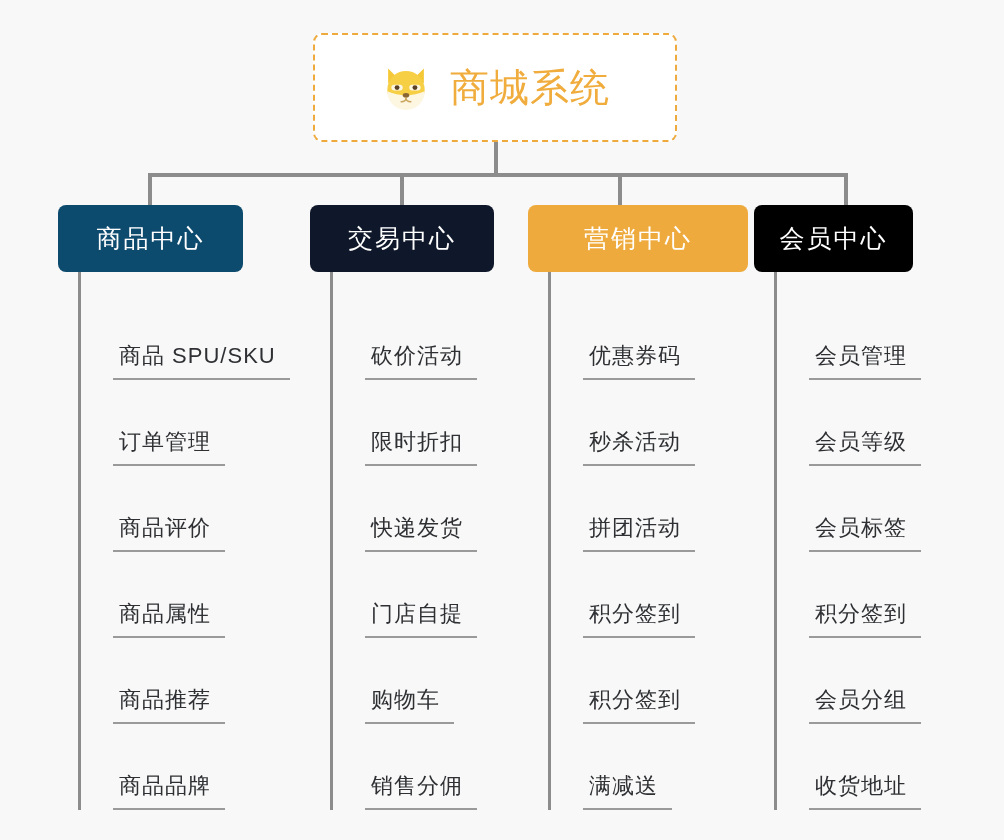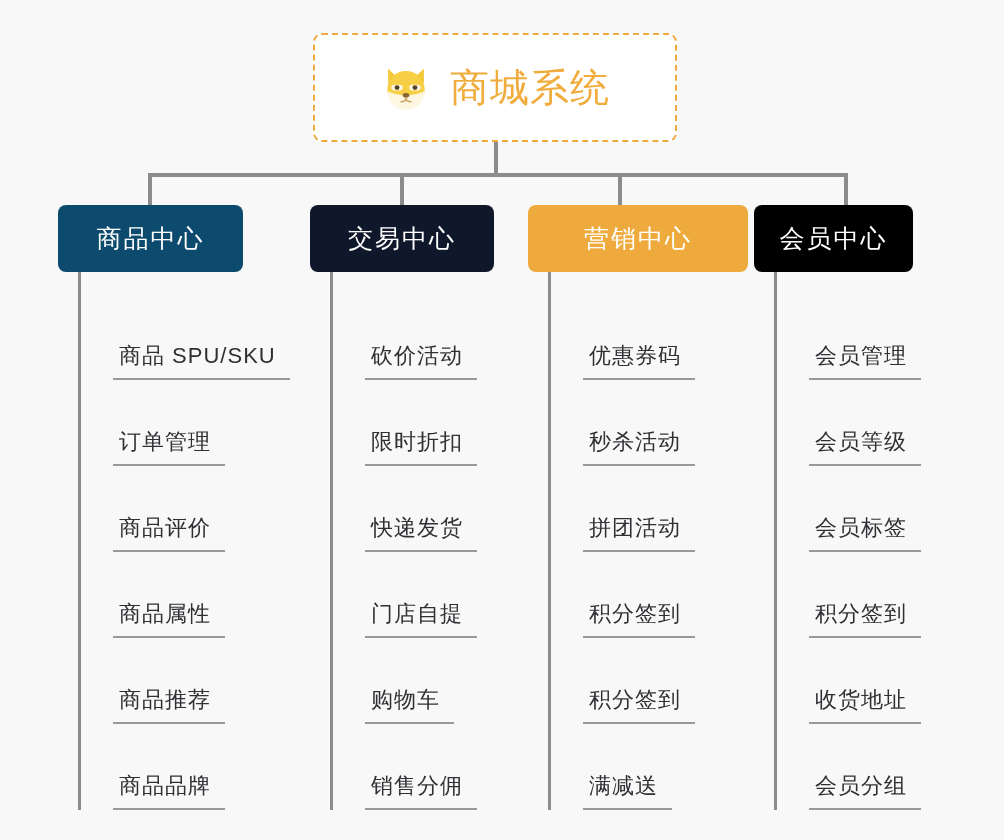--- a/index.html
+++ b/index.html
@@ -244,21 +244,21 @@
       <div class="leaf-item">
           <span class="leaf-label">会员等级</span>
         </div>
       <div class="leaf-item">
           <span class="leaf-label">会员标签</span>
         </div>
       <div class="leaf-item">
           <span class="leaf-label">积分签到</span>
         </div>
       <div class="leaf-item">
+          <span class="leaf-label">会员分组</span>
+        </div>
+      <div class="leaf-item">
           <span class="leaf-label">收货地址</span>
         </div>
-      <div class="leaf-item">
-          <span class="leaf-label">会员分组</span>
-        </div>
     </div>
   </div>
 
 </div>
 
 </body></html>

